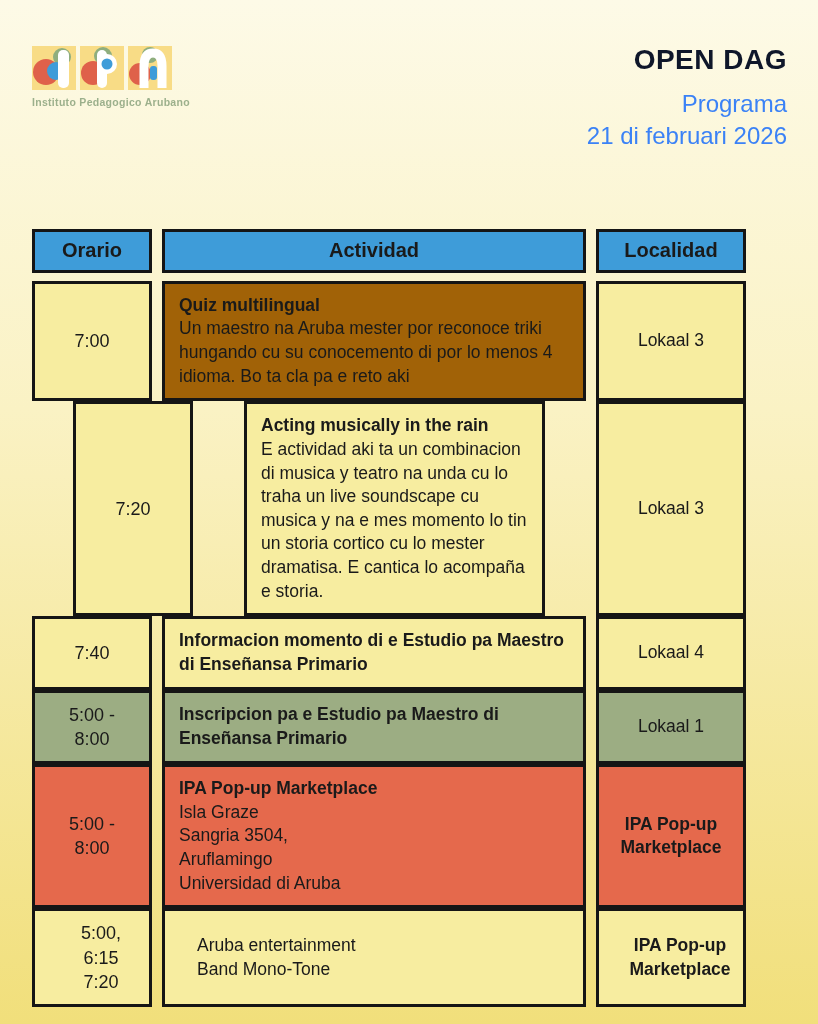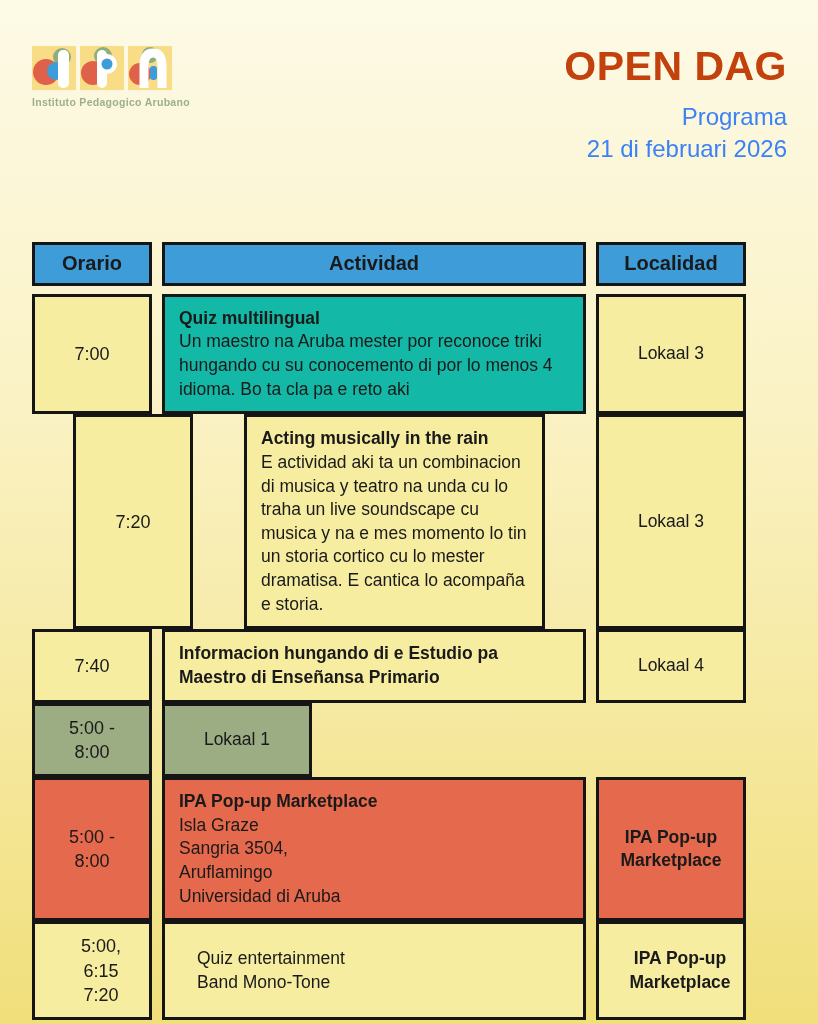--- a/index.html
+++ b/index.html
@@ -23,26 +23,25 @@
     font-size: 10.5px;
     font-weight: bold;
     letter-spacing: 0.3px;
     color: #9CB08C;
   }
   .header-right {
     margin-left: auto;
     text-align: right;
   }
   .open-dag-title {
-    font-size: 41px;
+    font-size: 28px;
     font-weight: bold;
     letter-spacing: 0.5px;
-    color: #c2410c;
+    color: #0f172a;
     line-height: 1.0;
-    text-align: center;
   }
   .header-sub {
     font-size: 24px;
     line-height: 1.33;
     color: #3b82f6;
   }
   .header-sub.first { margin-top: 14px; }
 
   
   .schedule {
@@ -140,21 +139,21 @@
     </div>
     <div class="cell c3" style="background:#3E9CD9">
       <span class="col-header-label">Localidad</span>
     </div>
   </div>
   <div class="rows">
   <div class="row">
     <div class="cell c1" style="background: rgb(247, 237, 160);">
       <span class="time-text">7:00</span>
     </div>
-    <div class="cell c2" style="background: #14b8a6;">
+    <div class="cell c2" style="background: #a16207;">
       <div class="title bold">Quiz multilingual</div>
       <div class="desc">Un maestro na Aruba mester por reconoce triki hungando cu su conocemento di por lo menos 4 idioma. Bo ta cla pa e reto aki</div>
     </div>
     <div class="cell c3" style="background: rgb(247, 237, 160);">
       <span class="loc-text">Lokaal 3</span>
     </div>
   </div>
 
   <div class="row">
     <div class="cell c1" style="background: rgb(247, 237, 160);">
@@ -167,31 +166,35 @@
     <div class="cell c3" style="background: rgb(247, 237, 160);">
       <span class="loc-text">Lokaal 3</span>
     </div>
   </div>
 
   <div class="row">
     <div class="cell c1" style="background: rgb(247, 237, 160);">
       <span class="time-text">7:40</span>
     </div>
     <div class="cell c2" style="background: rgb(247, 237, 160);">
-      <div class="title bold">Informacion hungando di e Estudio pa Maestro di Enseñansa Primario</div>
+      <div class="title bold">Informacion momento di e Estudio pa Maestro di Enseñansa Primario</div>
 
     </div>
     <div class="cell c3" style="background: rgb(247, 237, 160);">
       <span class="loc-text">Lokaal 4</span>
     </div>
   </div>
 
   <div class="row">
     <div class="cell c1" style="background: rgb(156, 173, 131);">
       <span class="time-text">5:00 - 8:00</span>
+    </div>
+    <div class="cell c2" style="background: rgb(156, 173, 131);">
+      <div class="title bold">Inscripcion pa e Estudio pa Maestro di Enseñansa Primario</div>
+
     </div>
     <div class="cell c3" style="background: rgb(156, 173, 131);">
       <span class="loc-text">Lokaal 1</span>
     </div>
   </div>
 
   <div class="row">
     <div class="cell c1" style="background: rgb(229, 105, 76);">
       <span class="time-text">5:00 - 8:00</span>
     </div>
@@ -206,21 +209,21 @@
       <span class="loc-text bold">IPA Pop-up Marketplace</span>
     </div>
   </div>
 
   <div class="row">
     <div class="cell c1" style="background: rgb(247, 237, 160);">
       <span class="time-text">5:00, 6:15
 7:20</span>
     </div>
     <div class="cell c2" style="background: rgb(247, 237, 160);">
-      <div class="title">Quiz entertainment</div>
+      <div class="title">Aruba entertainment</div>
       <div class="desc">Band Mono-Tone</div>
     </div>
     <div class="cell c3" style="background: rgb(247, 237, 160);">
       <span class="loc-text bold">IPA Pop-up Marketplace</span>
     </div>
   </div>
 </div>
 </div>
 
 </body></html>

